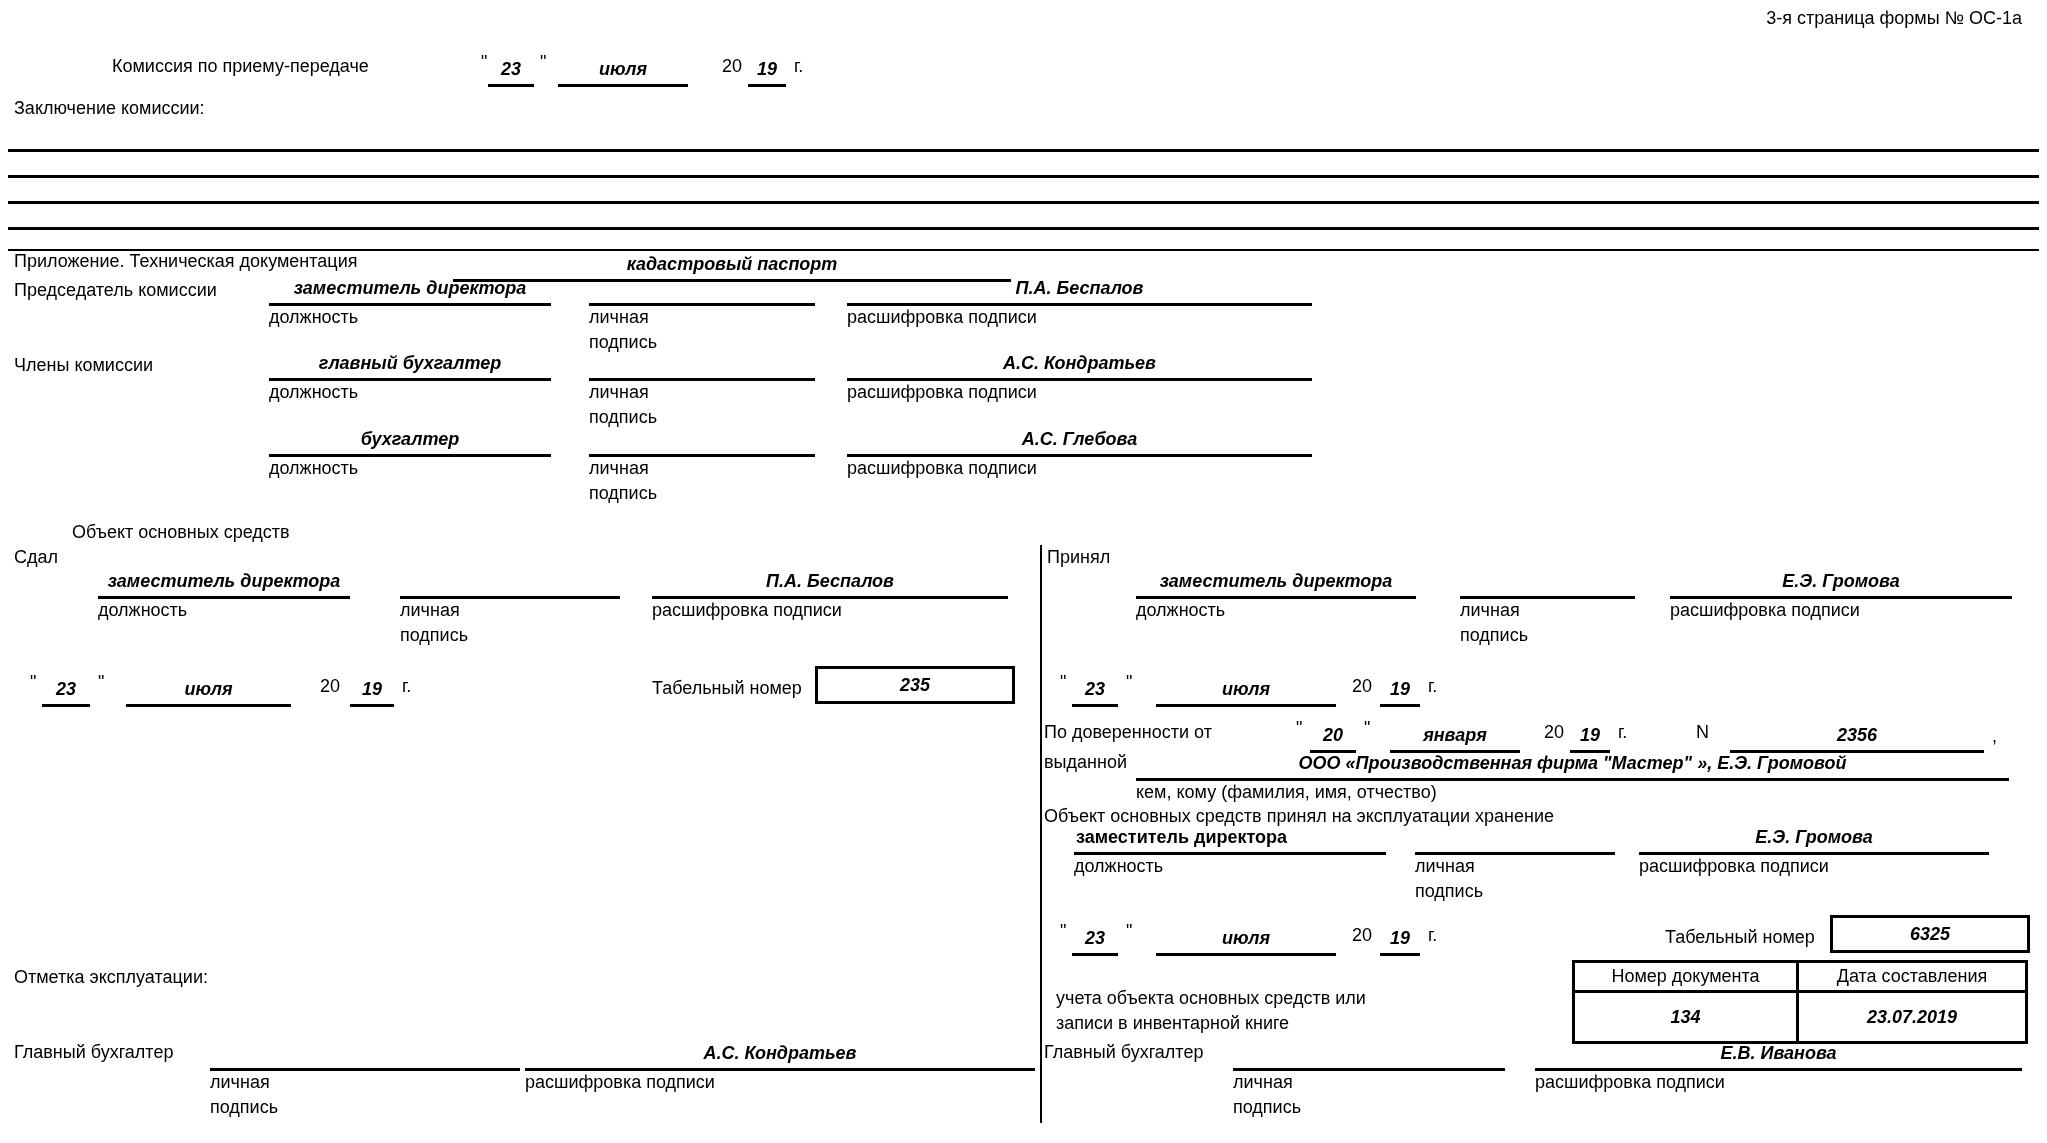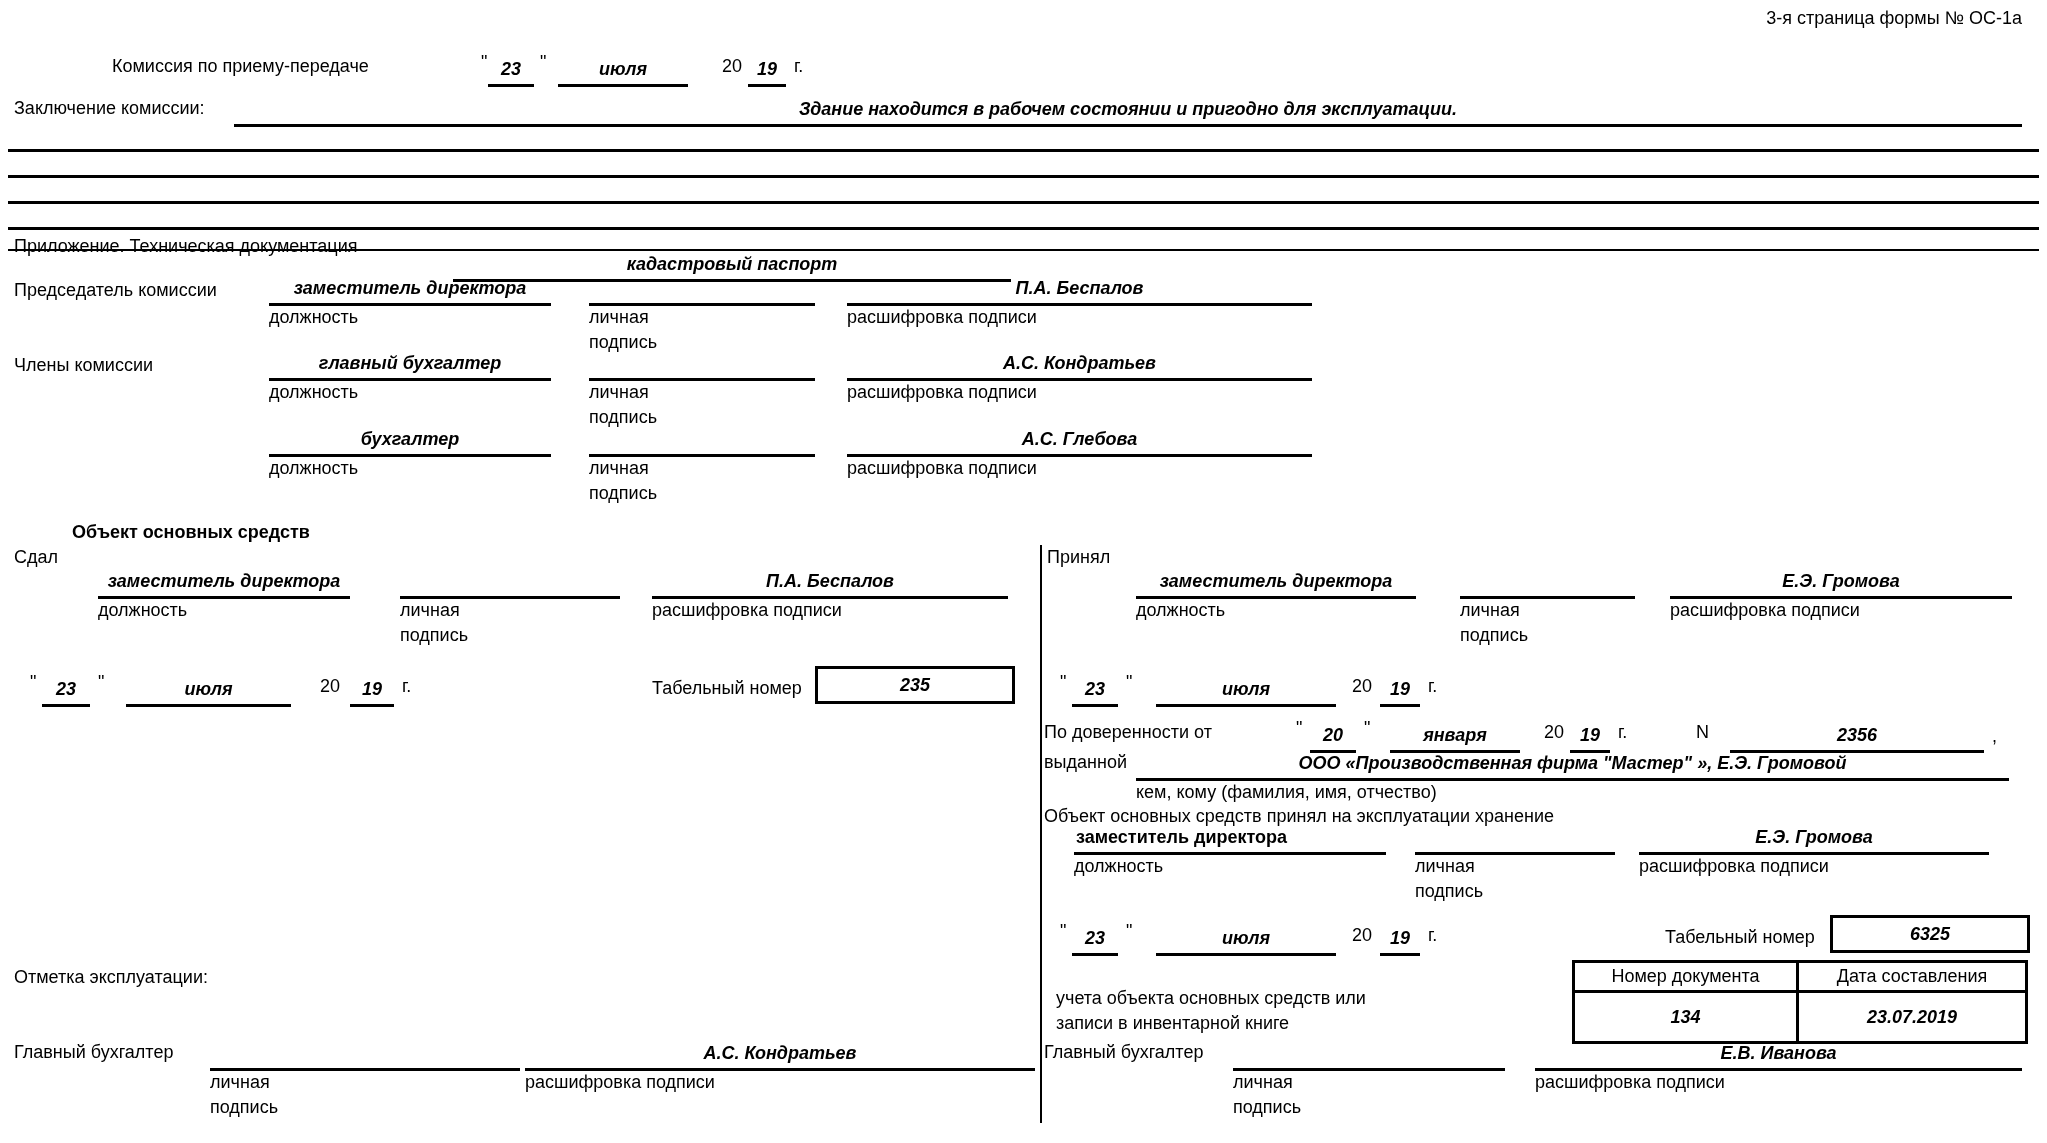--- a/index.html
+++ b/index.html
@@ -10,21 +10,21 @@
   .f{position:absolute;height:28px;line-height:26px;border-bottom:3px solid #000;
      text-align:center;font-weight:bold;font-style:italic;white-space:nowrap;}
   .f.upright{font-style:normal;text-align:left;padding-left:2px;}
   
   .cap{position:absolute;text-align:left;white-space:nowrap;}
   
   .rule{position:absolute;background:#000;}
   
   .box{position:absolute;border:3px solid #000;text-align:center;
        font-weight:bold;font-style:italic;}
-  .bold{font-weight:bold;}
+  .bold{font-weight:normal;}
   .right{text-align:right;}
   
   .otable{position:absolute;left:1572px;top:960px;width:450px;height:78px;
           border:3px solid #000;display:grid;grid-template-columns:224px 1fr;
           grid-template-rows:30px 1fr;}
   .otable .cell{display:flex;align-items:center;justify-content:center;white-space:nowrap;}
   .otable .c-left{border-right:3px solid #000;}
   .otable .hdr{border-bottom:3px solid #000;}
   .otable .val{font-weight:bold;font-style:italic;}
 </style>
@@ -38,29 +38,28 @@
   <div class="a" style="left:112px;top:56px">Комиссия по приему-передаче</div>
   <div class="a" style="left:481px;top:52px">"</div>
   <div class="f" style="left:488px;top:56px;width:46px">23</div>
   <div class="a" style="left:540px;top:52px">"</div>
   <div class="f" style="left:558px;top:56px;width:130px">июля</div>
   <div class="a" style="left:722px;top:56px">20</div>
   <div class="f" style="left:748px;top:56px;width:38px">19</div>
   <div class="a" style="left:794px;top:56px">г.</div>
 
   <div class="a" style="left:14px;top:98px">Заключение комиссии:</div>
-  <div class="f" style="left:234px;top:96px;width:1788px">Здание находится в рабочем состоянии и пригодно для эксплуатации.</div>
 
   <div class="rule" style="left:8px;top:149px;width:2031px;height:3px"></div>
   <div class="rule" style="left:8px;top:175px;width:2031px;height:3px"></div>
   <div class="rule" style="left:8px;top:201px;width:2031px;height:3px"></div>
   <div class="rule" style="left:8px;top:227px;width:2031px;height:3px"></div>
   <div class="rule" style="left:8px;top:249px;width:2031px;height:2px"></div>
 
-  <div class="a" style="left:14px;top:236px">Приложение. Техническая документация</div>
+  <div class="a" style="left:14px;top:251px">Приложение. Техническая документация</div>
   <div class="f" style="left:453px;top:251px;width:558px">кадастровый паспорт</div>
 
   <div class="a" style="left:14px;top:280px">Председатель комиссии</div>
   <div class="f" style="left:269px;top:275px;width:282px">заместитель директора</div>
   <div class="f" style="left:589px;top:275px;width:226px"></div>
   <div class="f" style="left:847px;top:275px;width:465px">П.А. Беспалов</div>
   <div class="cap" style="left:269px;top:307px;width:282px">должность</div>
   <div class="cap" style="left:589px;top:307px;width:226px">личная</div>
   <div class="cap" style="left:589px;top:332px;width:226px">подпись</div>
   <div class="cap" style="left:847px;top:307px;width:465px">расшифровка подписи</div>

